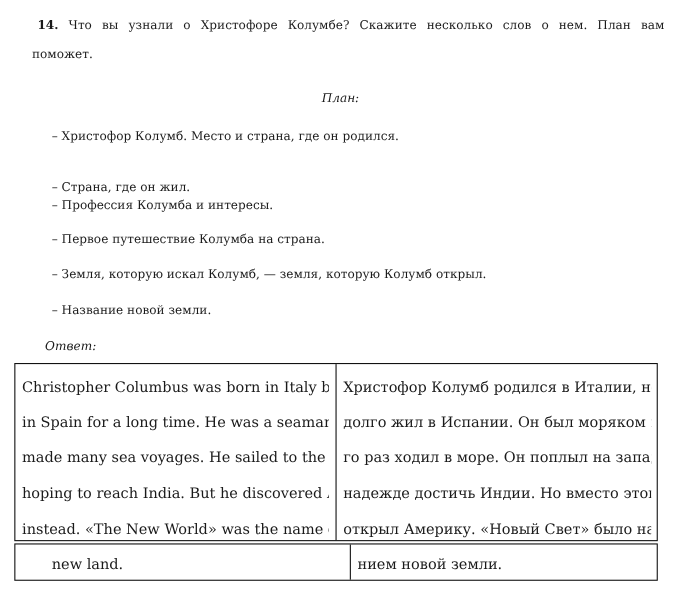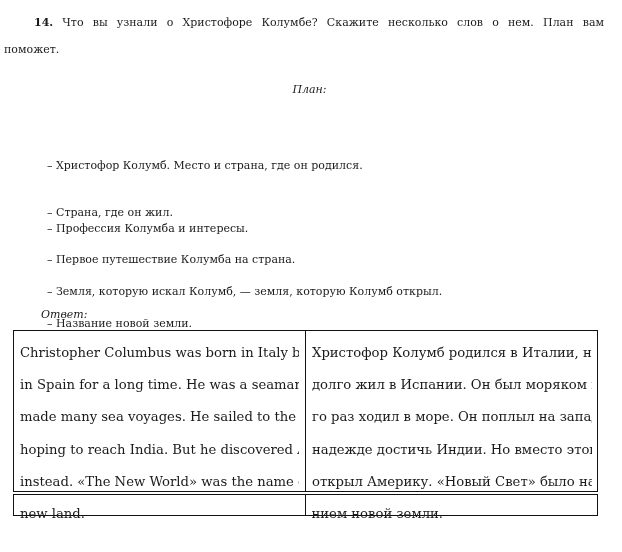--- a/index.html
+++ b/index.html
@@ -9,31 +9,31 @@
       color: #1a1a1a;
     }
     .line {
       position: absolute;
       font-size: 11px;
       white-space: nowrap;
       line-height: 18px;
     }
     .task { left: 16px; top: 14px; width: 588px; text-align: justify; text-align-last: justify; white-space: normal; }
     .task .num { font-weight: bold; margin-left: 18px; }
-    .task2 { left: 4px; top: 41px; }
+    .task2 { left: 29px; top: 41px; }
     .plan-title { left: 0; width: 619px; text-align: center; top: 81px; font-style: italic; }
-    .plan-item { left: 47px; margin-top: 42px; }
+    .plan-item { left: 47px; }
     .answer-label { left: 41px; top: 306px; font-style: italic; }
     .tbl {
       position: absolute; left: 13px; width: 585px;
       border: 1.5px solid #111; box-sizing: border-box;
       display: flex;
     }
     .tbl1 { top: 330px; height: 162px; }
-    .tbl2 { top: 494px; height: 22px; }
+    .tbl2 { top: 494px; height: 34px; padding-left: 27px; }
     .cell {
       box-sizing: border-box; padding: 6px 6px 0 6px;
       font-size: 13.2px; line-height: 32.2px;
     }
     .cell.left { width: 292px; border-right: 1.5px solid #111; }
     .cell.right { width: 292px; }
     .cell .row { display: block; text-align: justify; text-align-last: justify; white-space: nowrap; height: 32.2px; overflow: hidden; }
     .cell .row.last { text-align-last: left; }
     .tbl2 .cell { padding-top: 6px; line-height: 26px; }
   </style>

